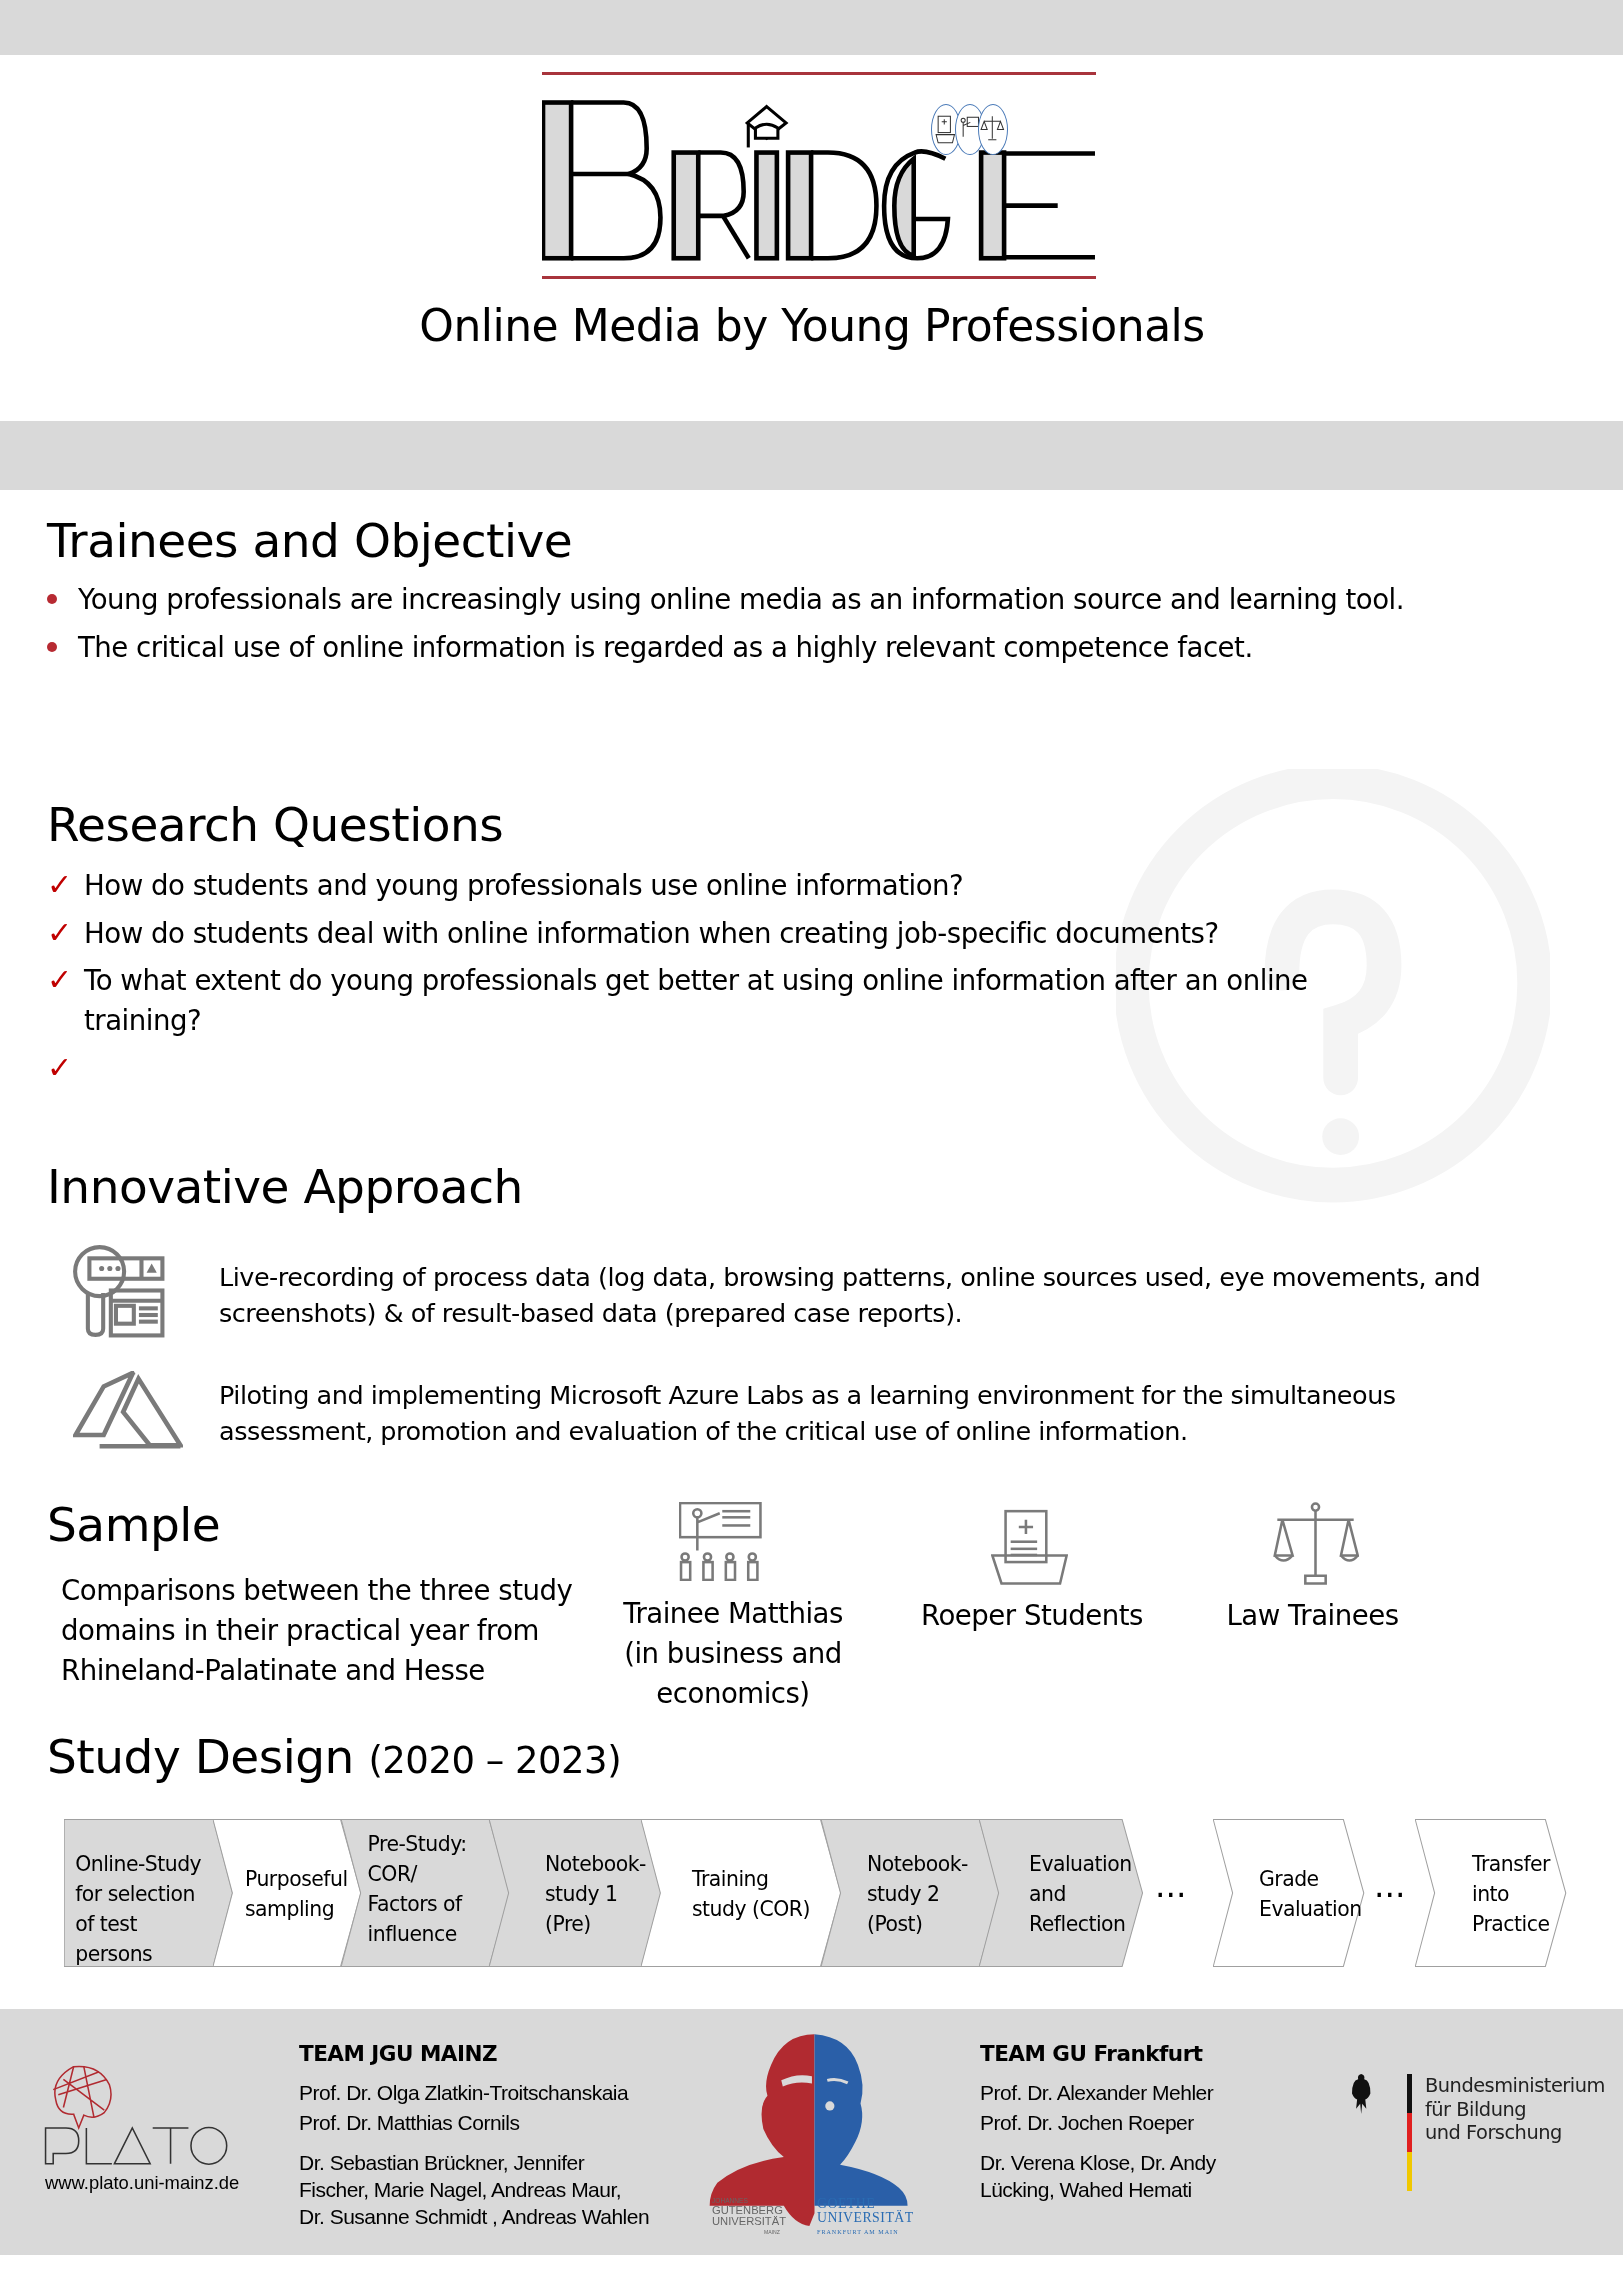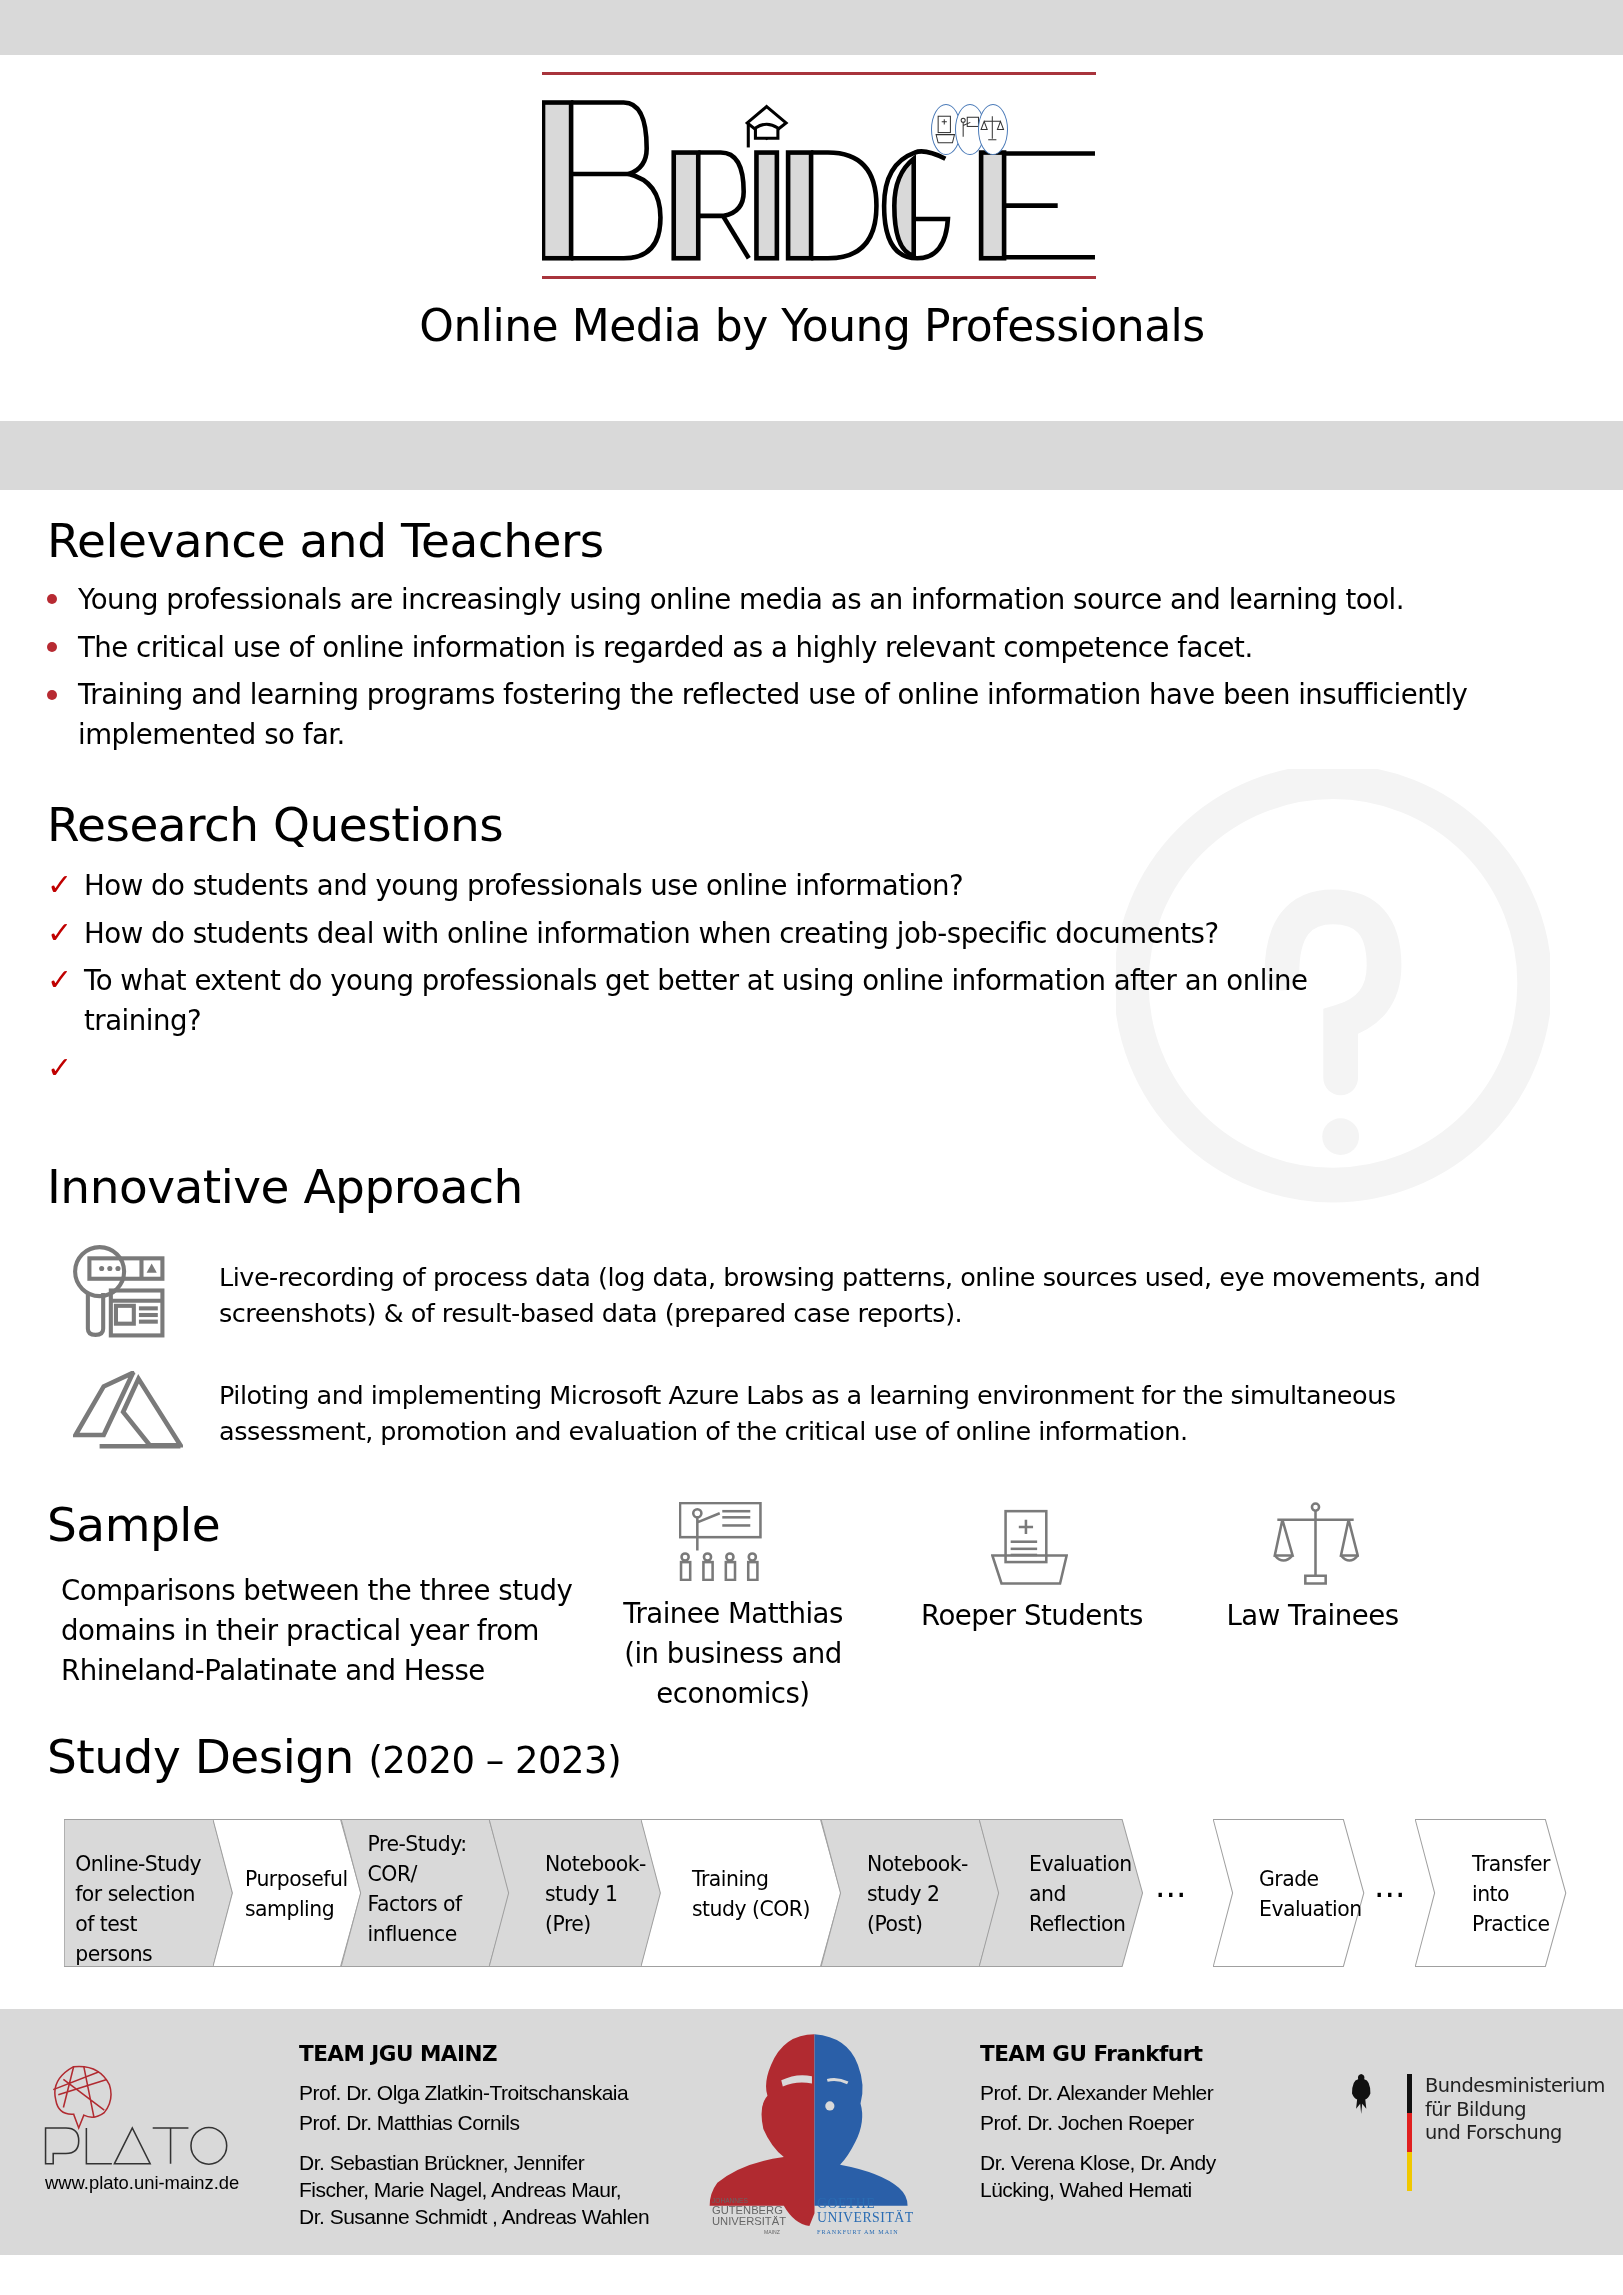--- a/index.html
+++ b/index.html
@@ -120,25 +120,24 @@
 <div class="abs" id="title">
   <div>Online Media by Young Professionals</div>
 </div>
 
 <svg class="abs" id="qmark" viewBox="0 0 850 850">
   <circle cx="425" cy="420" r="395" fill="none" stroke="#f4f4f4" stroke-width="68"></circle>
   <path d="M325 400 Q325 270 425 270 Q525 270 525 385 Q525 470 440 495 V605" fill="none" stroke="#f4f4f4" stroke-width="68" stroke-linecap="round"></path>
   <circle cx="440" cy="720" r="36" fill="#f4f4f4"></circle>
 </svg>
 
-<div class="h2" style="top:513px">Relevance and Teachers</div>
+<div class="h2" style="top:513px">Trainees and Objective</div>
 <ul class="blist body" style="top:580px">
   <li><span class="bullet-dot"></span><span>Young professionals are increasingly using online media as an information source and learning tool.</span></li>
   <li><span class="bullet-dot"></span><span>The critical use of online information is regarded as a highly relevant competence facet.</span></li>
-  <li style="width:1456px"><span class="bullet-dot"></span><span>Training and learning programs fostering the reflected use of online information have been insufficiently implemented so far.</span></li>
 </ul>
 
 <div class="h2" style="top:797px">Research Questions</div>
 <ul class="blist body" style="top:866px; width:1328px">
   <li style="padding-left:37px"><span class="check">✓</span><span>How do students and young professionals use online information?</span></li>
   <li style="padding-left:37px"><span class="check">✓</span><span>How do students deal with online information when creating job-specific documents?</span></li>
   <li style="padding-left:37px;width:1297px"><span class="check">✓</span><span>To what extent do young professionals get better at using online information after an online training?</span></li>
   <li style="padding-left:37px;width:1328px"><span class="check">✓</span></li>
 </ul>
 

